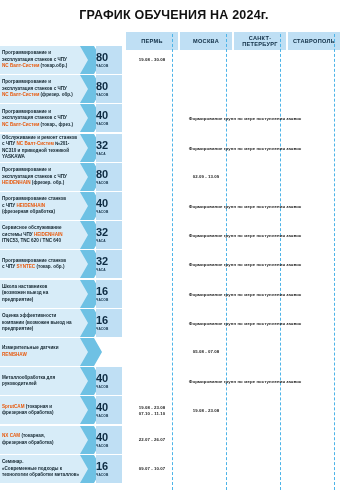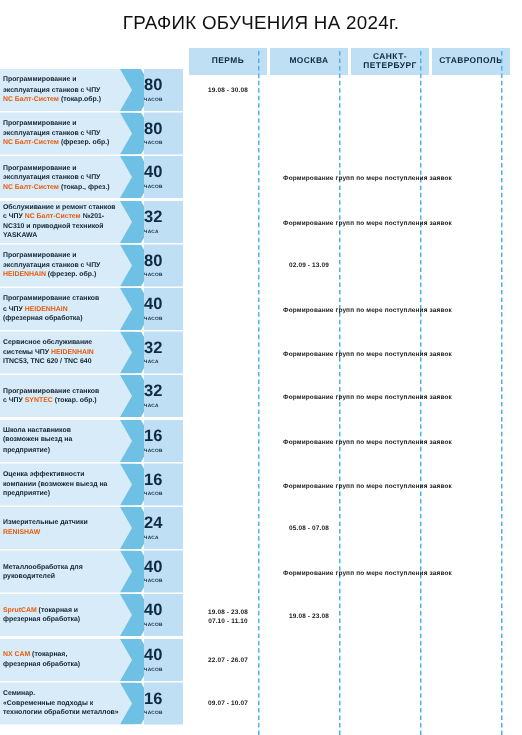--- a/index.html
+++ b/index.html
@@ -6,21 +6,21 @@
   body{
     width:348px;height:490px;
     background:#ffffff;
     font-family:"Liberation Sans","DejaVu Sans",sans-serif;
     overflow:hidden;
     position:relative;
   }
   .page-title{
     position:absolute;top:8px;left:0;width:348px;
     text-align:center;
-    font-size:12.5px;font-weight:normal;color:#111;
+    font-size:12.5px;font-weight:bold;color:#111;
     letter-spacing:.2px;
   }
 
   
   .grid{
     position:absolute;top:30px;left:0;width:348px;height:460px;
   }
 
   
   .vsep{
@@ -271,24 +271,20 @@
       </div>
       <div class="course" style="top: 308px;">
         <div class="course-body">
           <div class="course-text">Измерительные датчики</div>
           <div class="course-text"><span class="hl">RENISHAW</span></div>
         </div>
         <div class="arrow">
           <svg width="22" height="28" viewBox="0 0 22 28">
             <path d="M0 0 L14 0 L22 14 L14 28 L0 28 L8 14 Z" fill="#6ec1e4"></path>
           </svg>
-        </div>
-        <div class="hours">
-          <div class="hours-num">24</div>
-          <div class="hours-lbl">ЧАСА</div>
         </div>
       </div>
       <div class="course" style="top: 337.2px;">
         <div class="course-body">
           <div class="course-text">Металлообработка для</div>
           <div class="course-text">руководителей</div>
         </div>
         <div class="arrow">
           <svg width="22" height="28" viewBox="0 0 22 28">
             <path d="M0 0 L14 0 L22 14 L14 28 L0 28 L8 14 Z" fill="#6ec1e4"></path>

